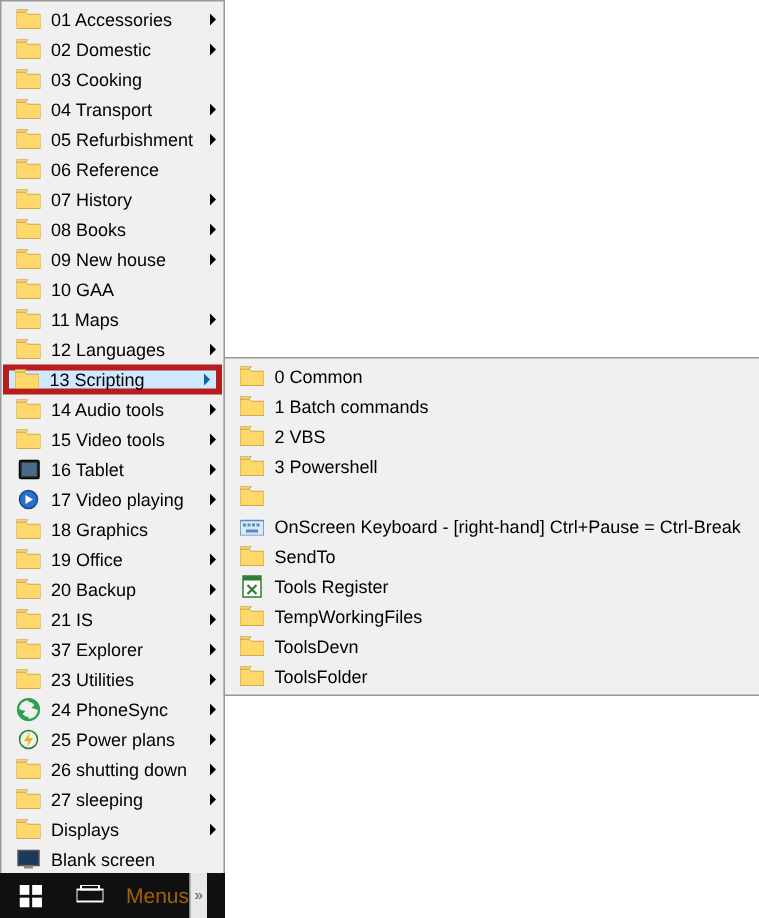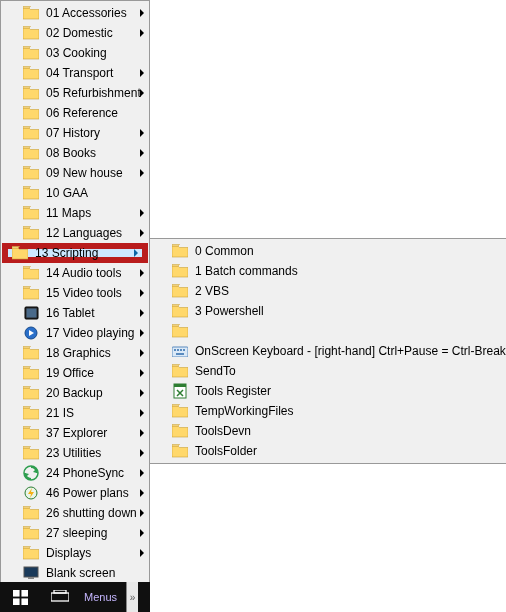--- a/index.html
+++ b/index.html
@@ -1,28 +1,28 @@
 <!DOCTYPE html>
 <html><head>
 <meta charset="utf-8">
 <style>
 * { margin: 0; padding: 0; box-sizing: border-box; }
 body { font-family: "Segoe UI", Tahoma, sans-serif; font-size: 12px; background: #fff; width: 506px; height: 612px; overflow: hidden; position: relative; }
 .menu-col { position: absolute; background: #f0f0f0; border: 1px solid #999; padding: 2px 1px; }
 .col-left { left: 0; top: 0; width: 150px; }
 .col-right { left: 149px; top: 238px; width: 394px; }
-.menu-item { display: flex; align-items: center; height: 20px; padding: 0 14px 0 20px; cursor: default; position: relative; }
-.menu-item.selected { background: #cde8ff; border: 6px solid #b91c1c; padding: 0 13px 0 3px; }
+.menu-item { display: flex; align-items: center; height: 20px; padding: 0 14px 0 8px; cursor: default; position: relative; }
+.menu-item.selected { background: #cde8ff; border: 4px solid #b91c1c; padding: 0 13px 0 3px; }
 .icon-slot { width: 18px; height: 16px; display: flex; align-items: center; justify-content: center; flex-shrink: 0; margin-right: 6px; }
 .label { flex: 1; white-space: nowrap; color: #000; }
 .arrow { position: absolute; right: 4px; top: 50%; transform: translateY(-50%); width: 0; height: 0; border-top: 4px solid transparent; border-bottom: 4px solid transparent; border-left: 4px solid #000; }
 .arrow.sel { border-left-color: #0a64a4; }
 .taskbar { position: absolute; left: 0; bottom: 0; width: 150px; height: 30px; background: #101010; display: flex; align-items: center; }
 .tb-btn { width: 40px; height: 30px; display: flex; align-items: center; justify-content: center; }
-.tb-label { color: #c4b5fd; font-size: 11px; padding-left: 4px; }
+.tb-label { color: #a16207; font-size: 14px; padding-left: 4px; }
 .tb-sep { width: 12px; height: 30px; background: #e8e8e8; display:flex; align-items:center; justify-content:center; color:#555; font-size:10px; border-left:1px solid #888;}
 svg { display: block; }
 </style>
 </head>
 <body>
 
 <div class="menu-col col-left" id="left">
     <div class="menu-item">
       <span class="icon-slot">
         <svg width="16" height="14" viewBox="0 0 16 14">
@@ -263,21 +263,21 @@
       <span class="label">24 PhoneSync</span>
       <span class="arrow"></span>
     </div>
     <div class="menu-item">
       <span class="icon-slot">
         <svg width="16" height="16" viewBox="0 0 16 16">
           <circle cx="8" cy="8" r="6" fill="#e8f5e9" stroke="#2e7d32"></circle>
           <path d="M9 3 L5 9 L8 9 L7 13 L11 7 L8 7 Z" fill="#f5b015"></path>
         </svg>
       </span>
-      <span class="label">46 Power plans</span>
+      <span class="label">25 Power plans</span>
       <span class="arrow"></span>
     </div>
     <div class="menu-item">
       <span class="icon-slot">
         <svg width="16" height="14" viewBox="0 0 16 14">
           <path d="M0 2 L6 2 L7.5 3.5 L16 3.5 L16 13 L0 13 Z" fill="#ffd86b" stroke="#c9a33b" stroke-width="0.6"></path>
           <path d="M0 2 L6 2 L7.5 0.5 L0 0.5 Z" fill="#ffe49a" stroke="#c9a33b" stroke-width="0.6"></path>
         </svg>
       </span>
       <span class="label">26 shutting down</span>

